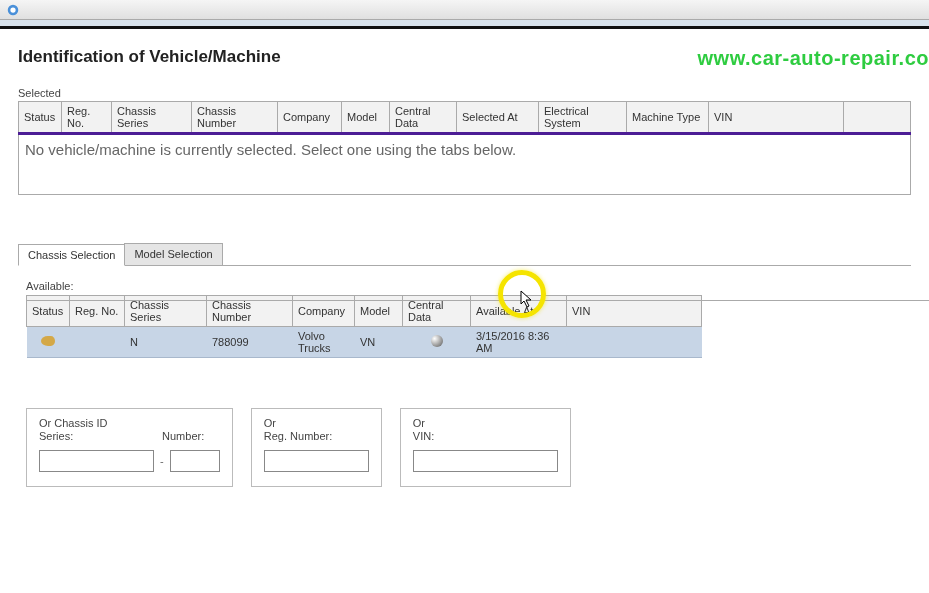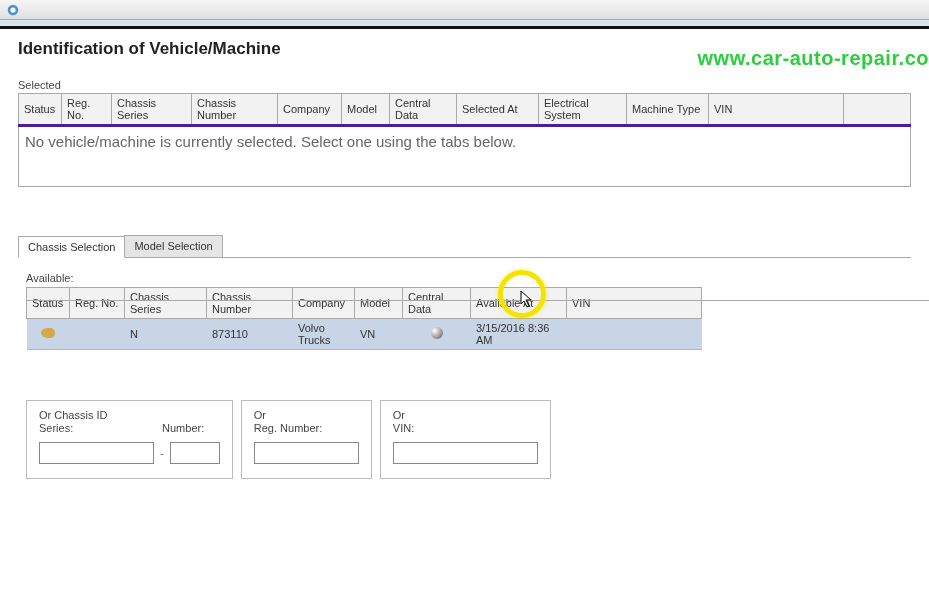--- a/index.html
+++ b/index.html
@@ -2,37 +2,37 @@
 <html><head>
 <meta charset="utf-8">
 <style>
 *{box-sizing:border-box;margin:0;padding:0;}
 body{font-family:Arial,Helvetica,sans-serif;font-size:11px;background:#fff;color:#333;width:929px;height:593px;overflow:hidden;position:relative;}
 .titlebar{height:20px;background:linear-gradient(to bottom,#f5f5f5,#e0e0e0);border-bottom:1px solid #aaa;display:flex;align-items:center;padding:0 6px;gap:5px;}
 .titlebar-icon{width:14px;height:14px;}
 .titlebar-text{color:#444;font-size:11px;}
 .watermark{position:absolute;top:0;right:0;color:#2ecc40;font-size:20px;font-weight:bold;letter-spacing:0.5px;font-family:Arial;z-index:50;white-space:nowrap;margin-top:47px;}
 .top-line{height:9px;background:#d9e3ec;border-bottom:3px solid #111;}
-.content{padding:10px 18px 0 18px;}
+.content{padding:18px 18px 0 18px;}
 h1{font-size:17px;font-weight:bold;color:#222;margin-bottom:20px;}
 .group-label{font-size:11px;color:#444;margin-bottom:2px;}
 .selected-table{border:1px solid #aaa;width:100%;border-collapse:collapse;}
 .selected-table th{background:#f2f2f2;border:1px solid #aaa;padding:3px 5px;text-align:left;font-weight:normal;font-size:11px;color:#333;}
 .selected-table td.msg{border-top:3px solid #4c1d95;padding:6px 6px 36px 6px;color:#666;font-size:15px;}
 .tabs{margin-top:48px;display:flex;border-bottom:1px solid #aaa;}
 .tab{background:#e5e5e5;border:1px solid #aaa;border-bottom:none;padding:4px 9px;font-size:11px;color:#333;cursor:pointer;margin-right:-1px;}
 .tab.active{background:#fff;position:relative;top:1px;border-bottom:1px solid #fff;}
 .tab-body{border:1px solid #aaa;border-top:none;padding:14px 10px 30px 10px;}
 .avail-table{border-collapse:collapse;margin-top:3px;}
 .avail-table th{background:#f2f2f2;border:1px solid #aaa;padding:3px 5px;text-align:left;font-weight:normal;font-size:11px;color:#333;}
 .avail-table td{background:#c7d5e6;border-right:1px solid #c7d5e6;border-bottom:1px solid #a8b8cc;padding:3px 5px;font-size:11px;color:#333;height:20px;}
 .avail-table tr.selrow td{border-top:1px solid #a8b8cc;}
 .key-icon{display:inline-block;width:14px;height:10px;background:#d4a847;border-radius:50% 30% 30% 50% / 50% 50% 50% 50%;position:relative;}
 .dot{display:inline-block;width:12px;height:12px;border-radius:50%;background:radial-gradient(circle at 30% 30%,#fff,#888 70%,#555);}
-.filter-row{display:flex;gap:8px;margin-top:50px;}
+.filter-row{display:flex;gap:18px;margin-top:50px;}
 .filter-box{border:1px solid #bbb;padding:8px 12px 14px 12px;}
 .filter-box .lbl{color:#444;margin-bottom:1px;}
 .filter-box .sub{color:#444;margin-bottom:4px;}
 .filter-box input{border:1px solid #888;height:22px;padding:2px 4px;font-size:11px;}
 .w115{width:115px;} .w50{width:50px;} .w105{width:105px;} .w145{width:145px;}
 .dash{margin:0 3px;color:#666;}
 .circle-highlight{position:absolute;width:48px;height:48px;border:5px solid #f5e400;border-radius:50%;left:498px;top:270px;box-shadow:0 0 4px rgba(245,228,0,.6);pointer-events:none;z-index:40;}
 .cursor{position:absolute;left:520px;top:290px;z-index:41;pointer-events:none;}
 .btm-border{position:absolute;top:300px;left:26px;right:0;height:1px;background:#aaa;}
 </style>
@@ -95,21 +95,21 @@
         <th style="width:62px">Company</th>
         <th style="width:48px">Model</th>
         <th style="width:68px">Central Data</th>
         <th style="width:96px">Available At</th>
         <th style="width:135px">VIN</th>
       </tr>
       <tr class="selrow">
         <td style="text-align:center;"><span class="key-icon"></span></td>
         <td></td>
         <td>N</td>
-        <td>873110</td>
+        <td>788099</td>
         <td>Volvo Trucks</td>
         <td>VN</td>
         <td style="text-align:center;"><span class="dot"></span></td>
         <td>3/15/2016 8:36 AM</td>
         <td></td>
       </tr>
     </tbody>
       </table>
     <div class="btm-border"></div>
 

